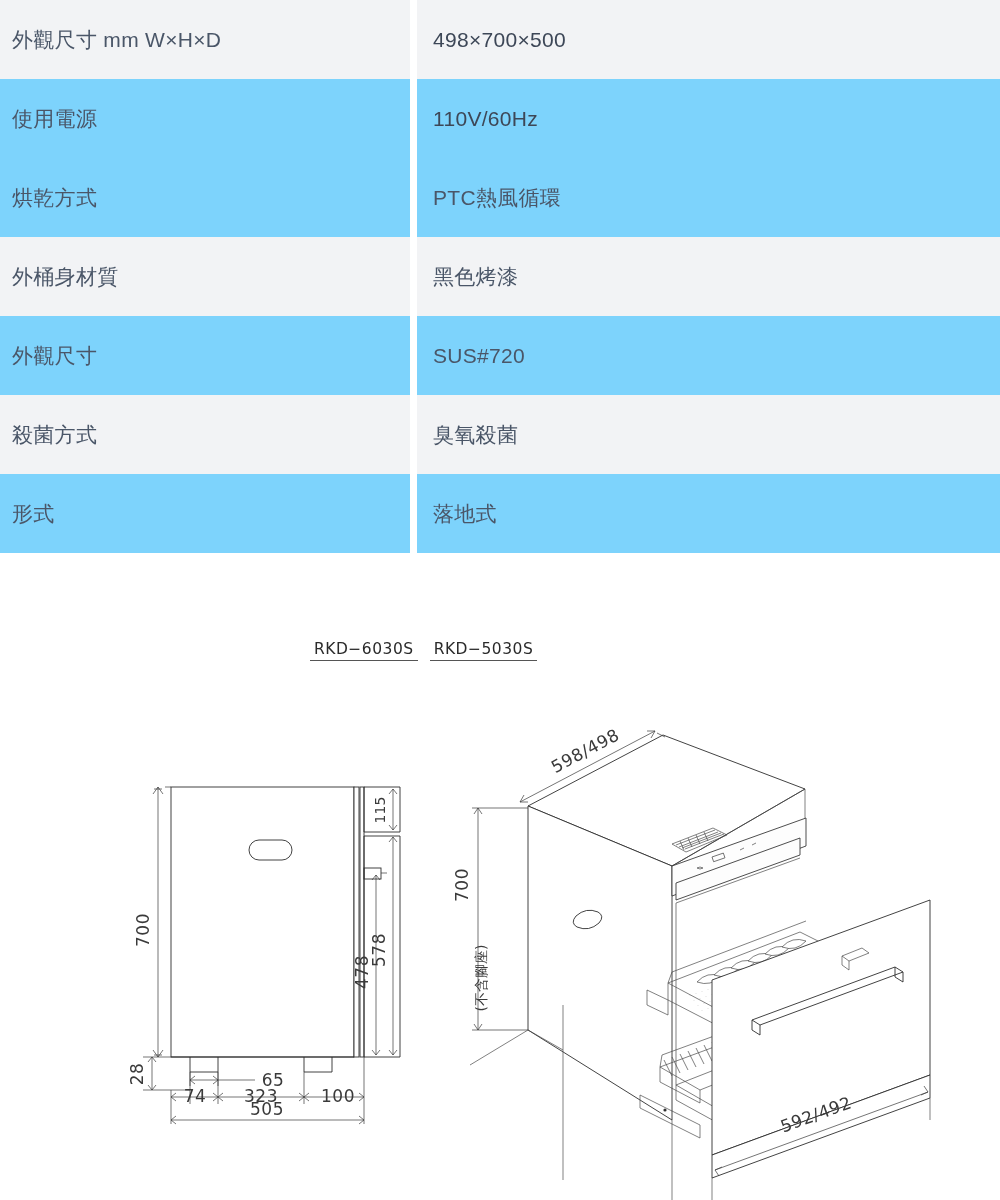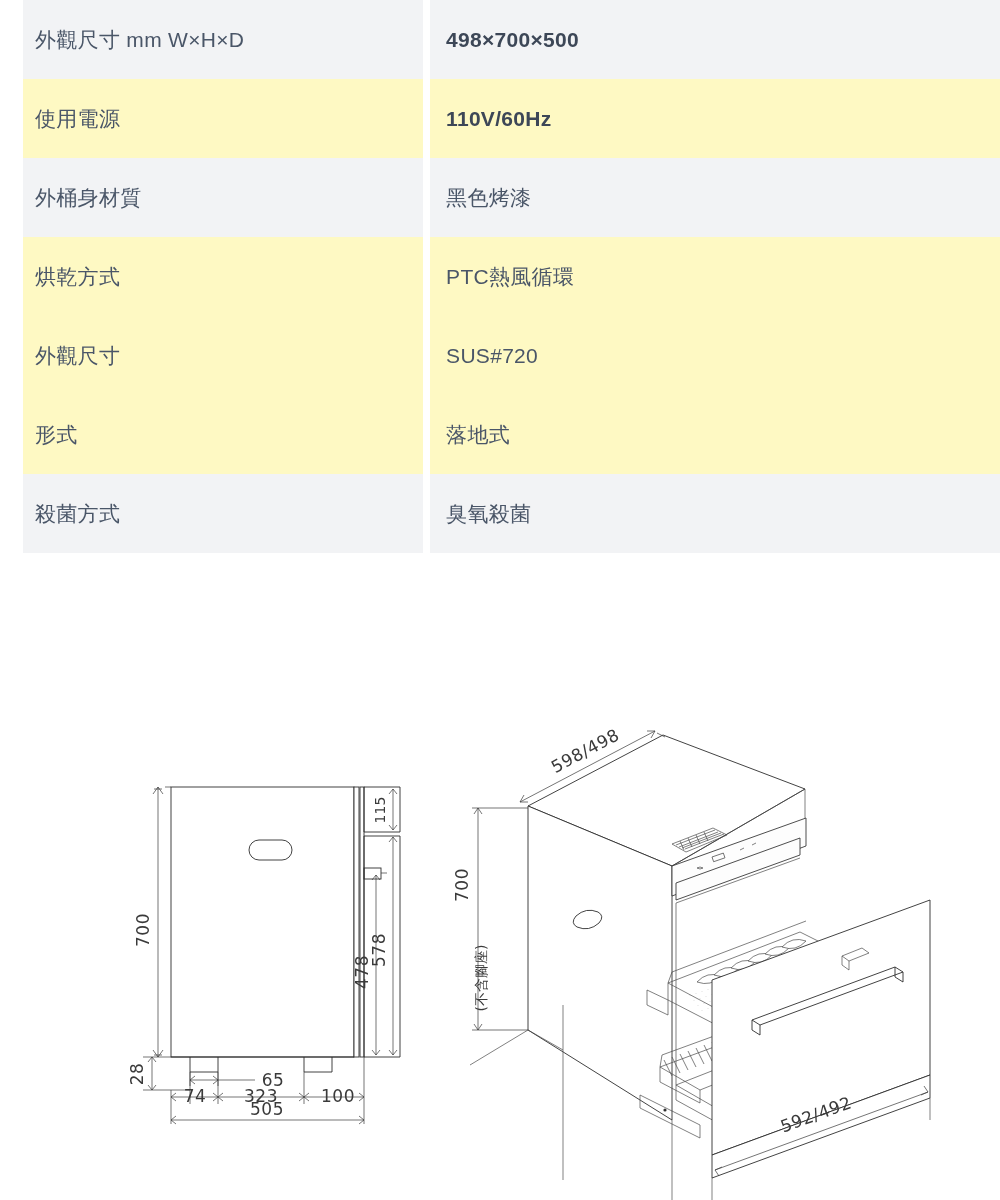--- a/index.html
+++ b/index.html
@@ -17,21 +17,20 @@
     background: #fff;
   }
 
   
   .spec-table {
     position: absolute;
     left: 0; top: 0;
     width: 1000px;
     border-collapse: separate;
     border-spacing: 0;
-    padding-left: 23px;
   }
   .spec-row { height: 79px; }
   .spec-cell {
     vertical-align: middle;
     font-size: 21px;
     color: #4a5668;
     letter-spacing: 0.3px;
     line-height: 1.3;
   }
   .cell-label {
@@ -39,22 +38,22 @@
     padding-left: 12px;
   }
   .cell-gap { width: 7px; padding: 0; background: #fff !important; }
   .cell-value {
     width: 583px;
     padding-left: 16px;
   }
   .row-shaded .cell-label,
   .row-shaded .cell-value { background: #f2f3f5; }
   .row-plain .cell-label,
-  .row-plain .cell-value { background: #fef9c3; }
-  .bold-val { font-weight: bold; color: #3d4757; }
+  .row-plain .cell-value { background: #7dd3fc; }
+  .bold-val { font-weight: normal; color: #3d4757; }
 
   
   .models {
     position: absolute;
     left: 310px;
     top: 640px;
     width: 260px;
   }
   .model-line {
     display: flex;
@@ -106,49 +105,53 @@
       <tr class="spec-row row-shaded">
         <td class="spec-cell cell-label">外觀尺寸 mm W×H×D</td>
         <td class="cell-gap"></td>
         <td class="spec-cell cell-value bold-val">498×700×500</td>
       </tr>
       <tr class="spec-row row-plain">
         <td class="spec-cell cell-label">使用電源</td>
         <td class="cell-gap"></td>
         <td class="spec-cell cell-value bold-val">110V/60Hz</td>
       </tr>
+      <tr class="spec-row row-plain">
+        <td class="spec-cell cell-label">烘乾方式</td>
+        <td class="cell-gap"></td>
+        <td class="spec-cell cell-value">PTC熱風循環</td>
+      </tr>
       <tr class="spec-row row-shaded">
         <td class="spec-cell cell-label">外桶身材質</td>
         <td class="cell-gap"></td>
         <td class="spec-cell cell-value">黑色烤漆</td>
       </tr>
       <tr class="spec-row row-plain">
-        <td class="spec-cell cell-label">烘乾方式</td>
-        <td class="cell-gap"></td>
-        <td class="spec-cell cell-value">PTC熱風循環</td>
-      </tr>
-      <tr class="spec-row row-plain">
         <td class="spec-cell cell-label">外觀尺寸</td>
         <td class="cell-gap"></td>
         <td class="spec-cell cell-value">SUS#720</td>
+      </tr>
+      <tr class="spec-row row-shaded">
+        <td class="spec-cell cell-label">殺菌方式</td>
+        <td class="cell-gap"></td>
+        <td class="spec-cell cell-value">臭氧殺菌</td>
       </tr>
       <tr class="spec-row row-plain">
         <td class="spec-cell cell-label">形式</td>
         <td class="cell-gap"></td>
         <td class="spec-cell cell-value">落地式</td>
       </tr>
-      <tr class="spec-row row-shaded">
-        <td class="spec-cell cell-label">殺菌方式</td>
-        <td class="cell-gap"></td>
-        <td class="spec-cell cell-value">臭氧殺菌</td>
-      </tr>
     </tbody>
   </table>
 
   <div class="models">
+    <div class="model-line">
+      <span class="model-cell">RKD−6030S</span>
+      <span class="model-cell">RKD−5030S</span>
+    </div>
   </div>
 
   <div class="drawings">
     <svg width="1000" height="500" viewBox="0 0 1000 500" xmlns="http://www.w3.org/2000/svg">
 
       <g>
 
         <rect class="face" x="171" y="87" width="183" height="270"></rect>
 
         <rect class="face" x="354" y="87" width="5" height="270"></rect>

